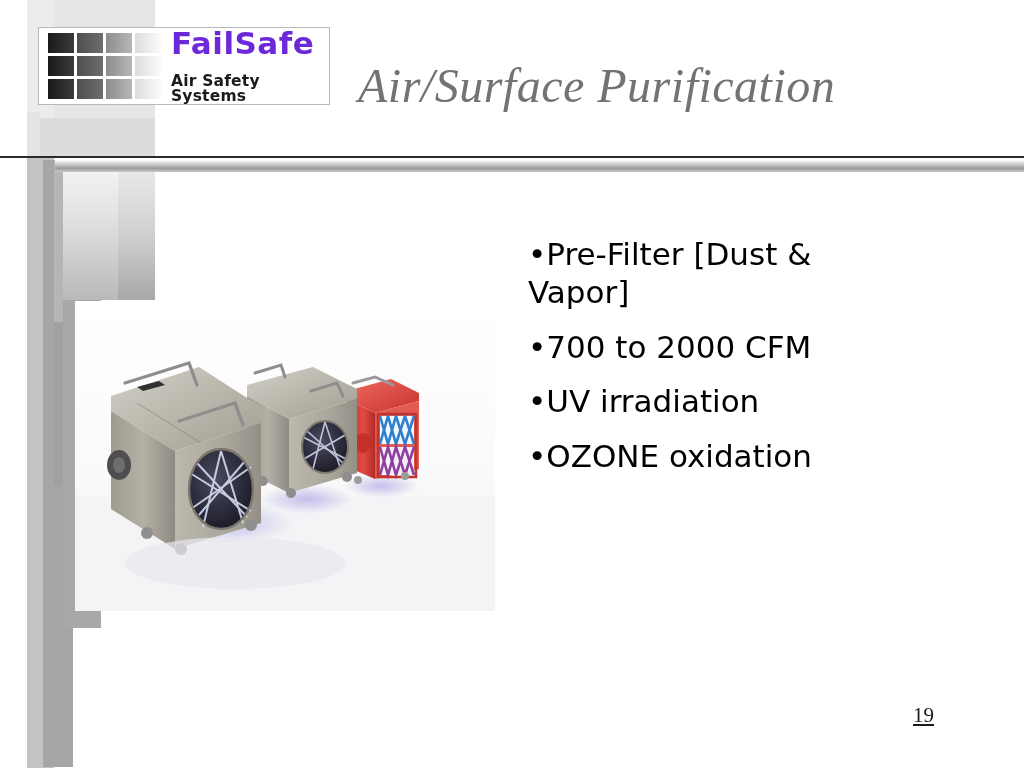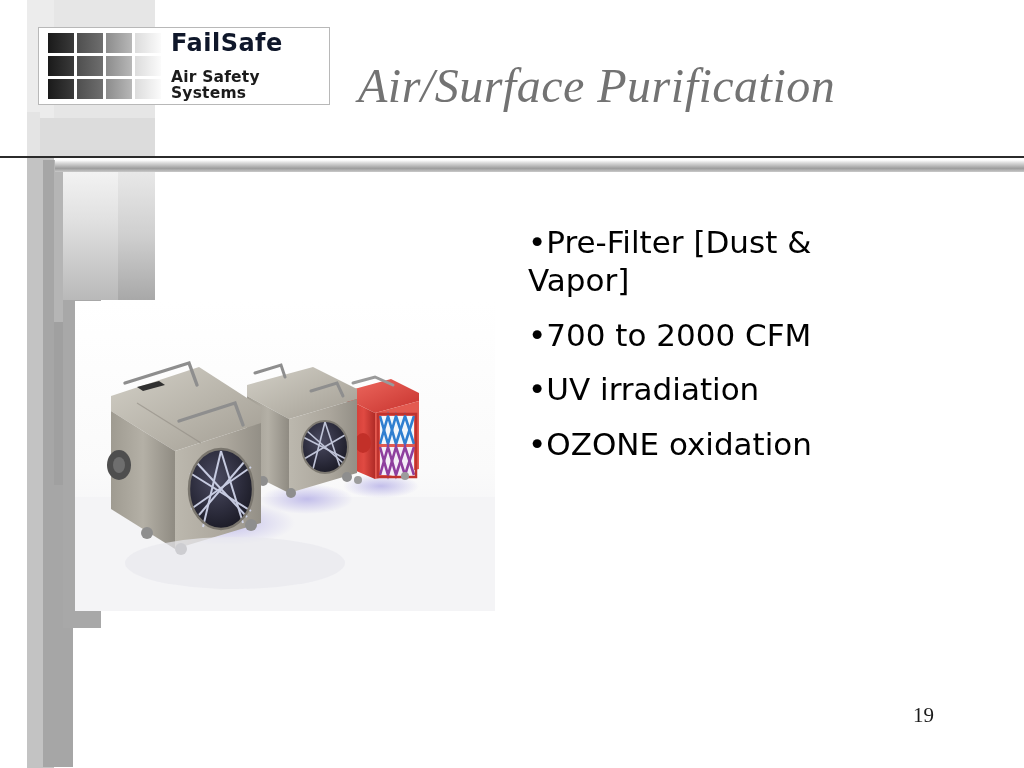--- a/index.html
+++ b/index.html
@@ -149,22 +149,22 @@
   .logo-cell { width: 26px; height: 20px; }
   .lc-0 { background: linear-gradient(to right, #1a1a1a, #3a3a3a); }
   .lc-1 { background: linear-gradient(to right, #4f4f4f, #6e6e6e); }
   .lc-2 { background: linear-gradient(to right, #8c8c8c, #b7b7b7); }
   .lc-3 { background: linear-gradient(to right, #dcdcdc, #fbfbfb); }
 
   #logo-text { display: flex; flex-direction: column; line-height: 1; }
   #logo-wordmark {
     font-family: "DejaVu Sans", sans-serif;
     font-weight: bold;
-    font-size: 24px;
-    color: #0f172a;
+    font-size: 31px;
+    color: #6d28d9;
     letter-spacing: 0.5px;
   }
   #logo-tagline {
     font-family: "DejaVu Sans", sans-serif;
     font-weight: bold;
     font-size: 15.5px;
     color: #1b1b1b;
     margin-top: 15px;
     letter-spacing: 0.2px;
   }
@@ -191,41 +191,42 @@
     height: 310px;
     background: #ffffff;
     overflow: hidden;
   }
   #photo svg { display: block; }
 
   
   #bullet-list {
     position: absolute;
     left: 528px;
-    top: 224px;
+    top: 236px;
     width: 390px;
   }
   .bullet-item {
     font-family: "DejaVu Sans", sans-serif;
     font-size: 31px;
     line-height: 1.22;
     color: #000000;
     margin-bottom: 17px;
     text-indent: 0;
   }
   .bullet-item:last-child { margin-bottom: 0; }
 
   
   #page-number {
     position: absolute;
     left: 913px;
     top: 703px;
     font-family: "Liberation Serif", serif;
     font-size: 21px;
     color: #1a1a1a;
+    text-decoration: underline;
   }
 </style>
 </head>
 <body>
 
 <div class="deco-band" id="band-top-pale"></div>
 <div class="deco-band" id="band-top-pale-2"></div>
 <div class="deco-band" id="rail-outer"></div>
 <div class="deco-band" id="rail-mid"></div>
 <div class="deco-band" id="rail-step-a"></div>

